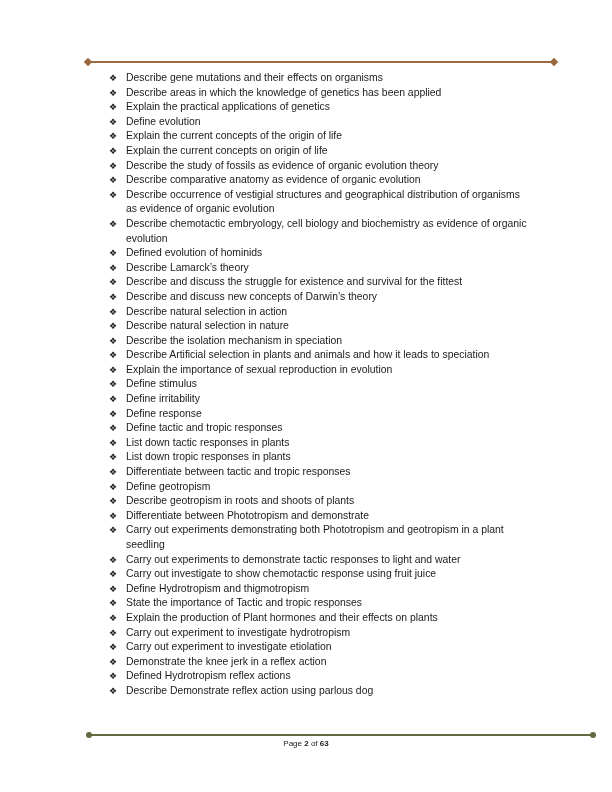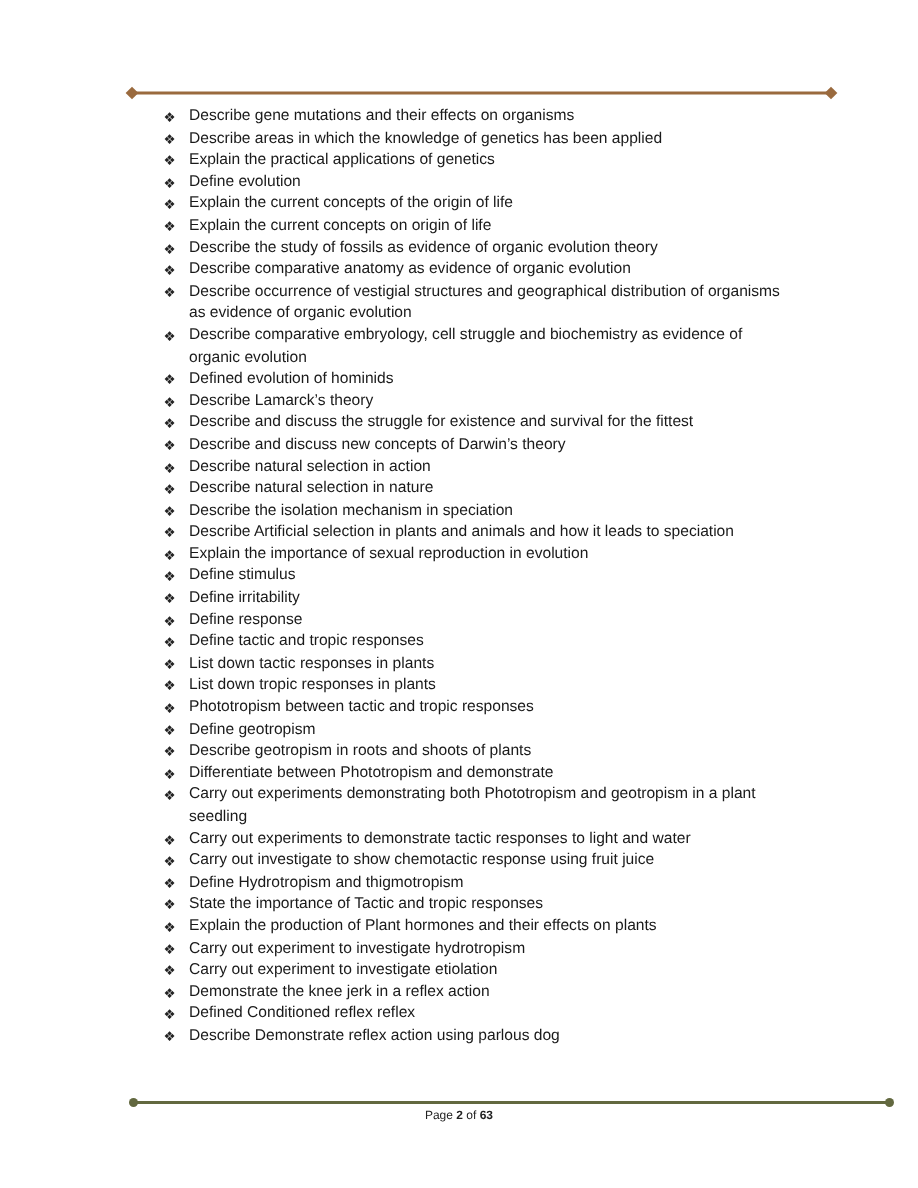--- a/index.html
+++ b/index.html
@@ -55,21 +55,21 @@
     <li class="item">
       <span class="bullet">❖</span>
       <span class="text">Describe comparative anatomy as evidence of organic evolution</span>
     </li>
     <li class="item">
       <span class="bullet">❖</span>
       <span class="text">Describe occurrence of vestigial structures and geographical distribution of organisms as evidence of organic evolution</span>
     </li>
     <li class="item">
       <span class="bullet">❖</span>
-      <span class="text">Describe comparative embryology, cell struggle and biochemistry as evidence of organic evolution</span>
+      <span class="text">Describe chemotactic embryology, cell biology and biochemistry as evidence of organic evolution</span>
     </li>
     <li class="item">
       <span class="bullet">❖</span>
       <span class="text">Defined evolution of hominids</span>
     </li>
     <li class="item">
       <span class="bullet">❖</span>
       <span class="text">Describe Lamarck’s theory</span>
     </li>
     <li class="item">
@@ -119,21 +119,21 @@
     <li class="item">
       <span class="bullet">❖</span>
       <span class="text">List down tactic responses in plants</span>
     </li>
     <li class="item">
       <span class="bullet">❖</span>
       <span class="text">List down tropic responses in plants</span>
     </li>
     <li class="item">
       <span class="bullet">❖</span>
-      <span class="text">Phototropism between tactic and tropic responses</span>
+      <span class="text">Differentiate between tactic and tropic responses</span>
     </li>
     <li class="item">
       <span class="bullet">❖</span>
       <span class="text">Define geotropism</span>
     </li>
     <li class="item">
       <span class="bullet">❖</span>
       <span class="text">Describe geotropism in roots and shoots of plants</span>
     </li>
     <li class="item">
@@ -171,21 +171,21 @@
     <li class="item">
       <span class="bullet">❖</span>
       <span class="text">Carry out experiment to investigate etiolation</span>
     </li>
     <li class="item">
       <span class="bullet">❖</span>
       <span class="text">Demonstrate the knee jerk in a reflex action</span>
     </li>
     <li class="item">
       <span class="bullet">❖</span>
-      <span class="text">Defined Conditioned reflex reflex</span>
+      <span class="text">Defined Hydrotropism reflex actions</span>
     </li>
     <li class="item">
       <span class="bullet">❖</span>
       <span class="text">Describe Demonstrate reflex action using parlous dog</span>
     </li>
   </ul>
 
 <div class="ftr-line"></div>
 <div class="ftr-dot" style="left:86px;"></div>
 <div class="ftr-dot" style="left:590px;"></div>

